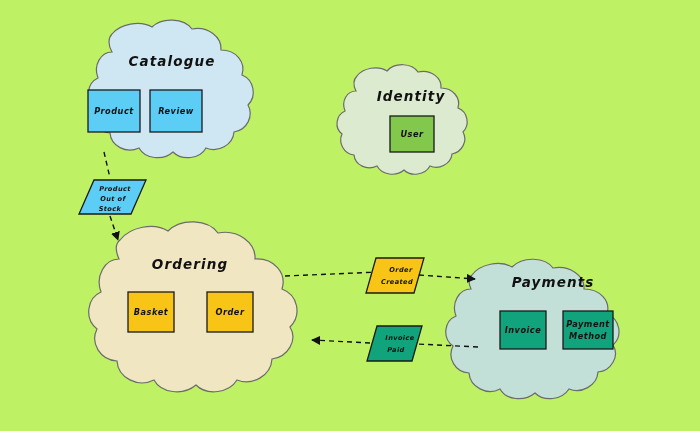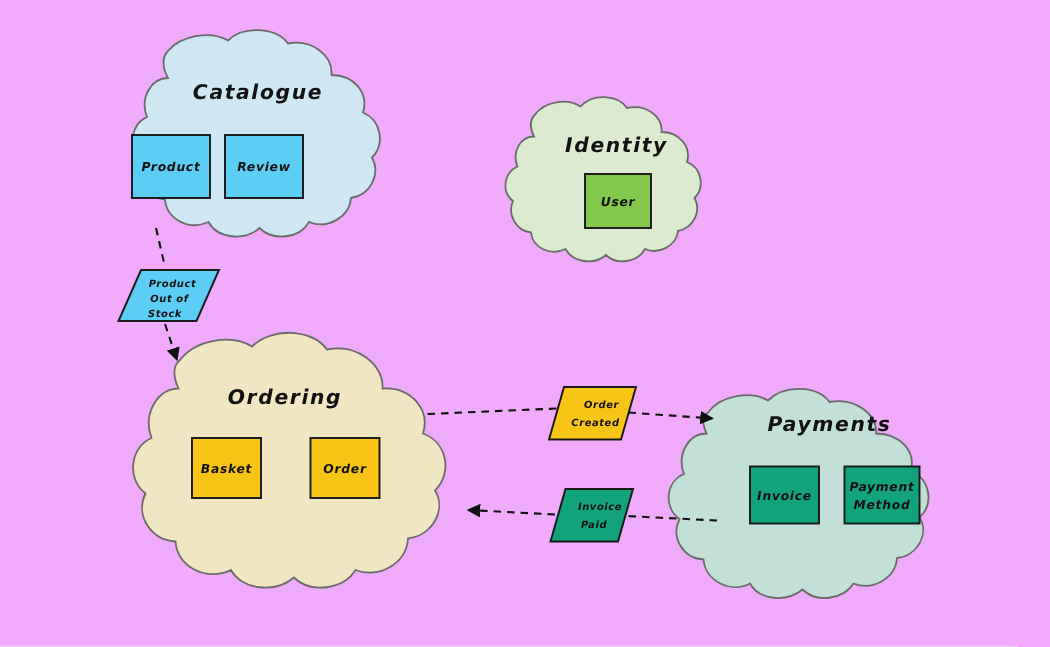--- a/index.html
+++ b/index.html
@@ -8,21 +8,21 @@
     padding: 0;
     background: #f1f1f1;
   }
   body {
     font-family: "DejaVu Sans", sans-serif;
   }
   #canvas {
     position: relative;
     width: 700px;
     height: 431px;
-    background: #f0abfc;
+    background: #bef264;
     overflow: hidden;
   }
   #diagram-svg {
     position: absolute;
     left: 0;
     top: 0;
     width: 700px;
     height: 431px;
   }
   .cloud-title {

